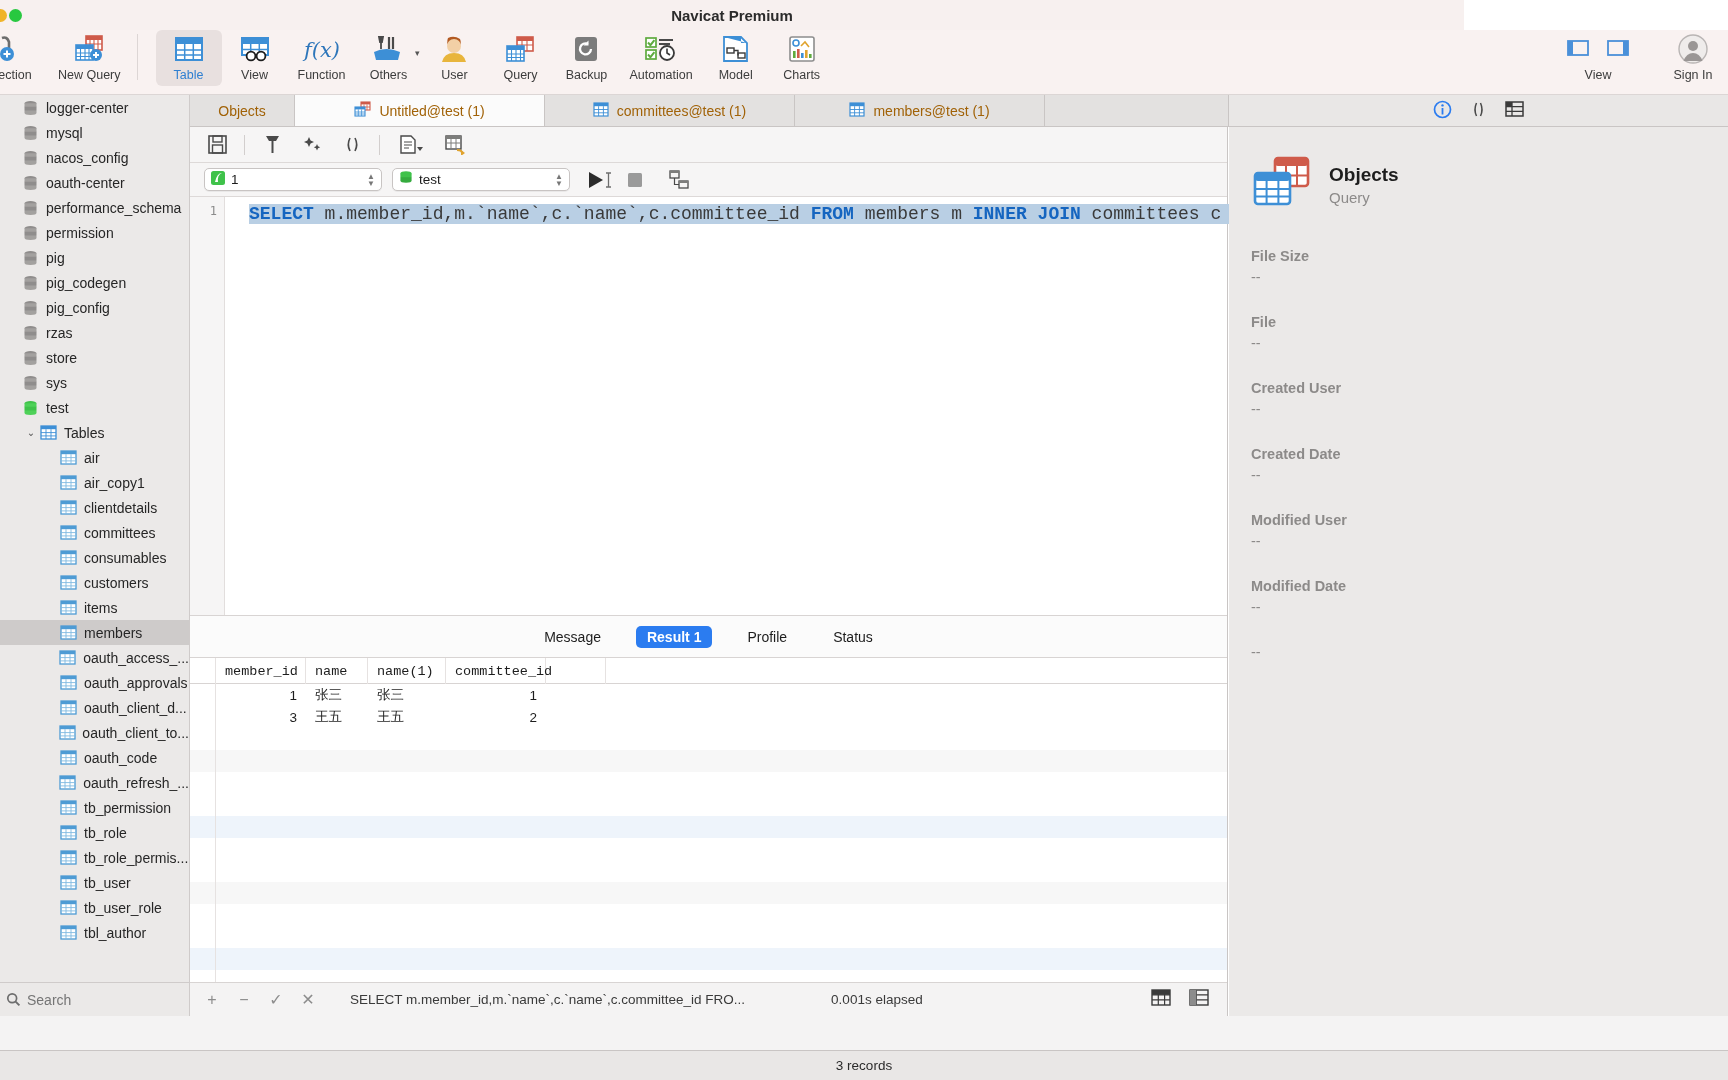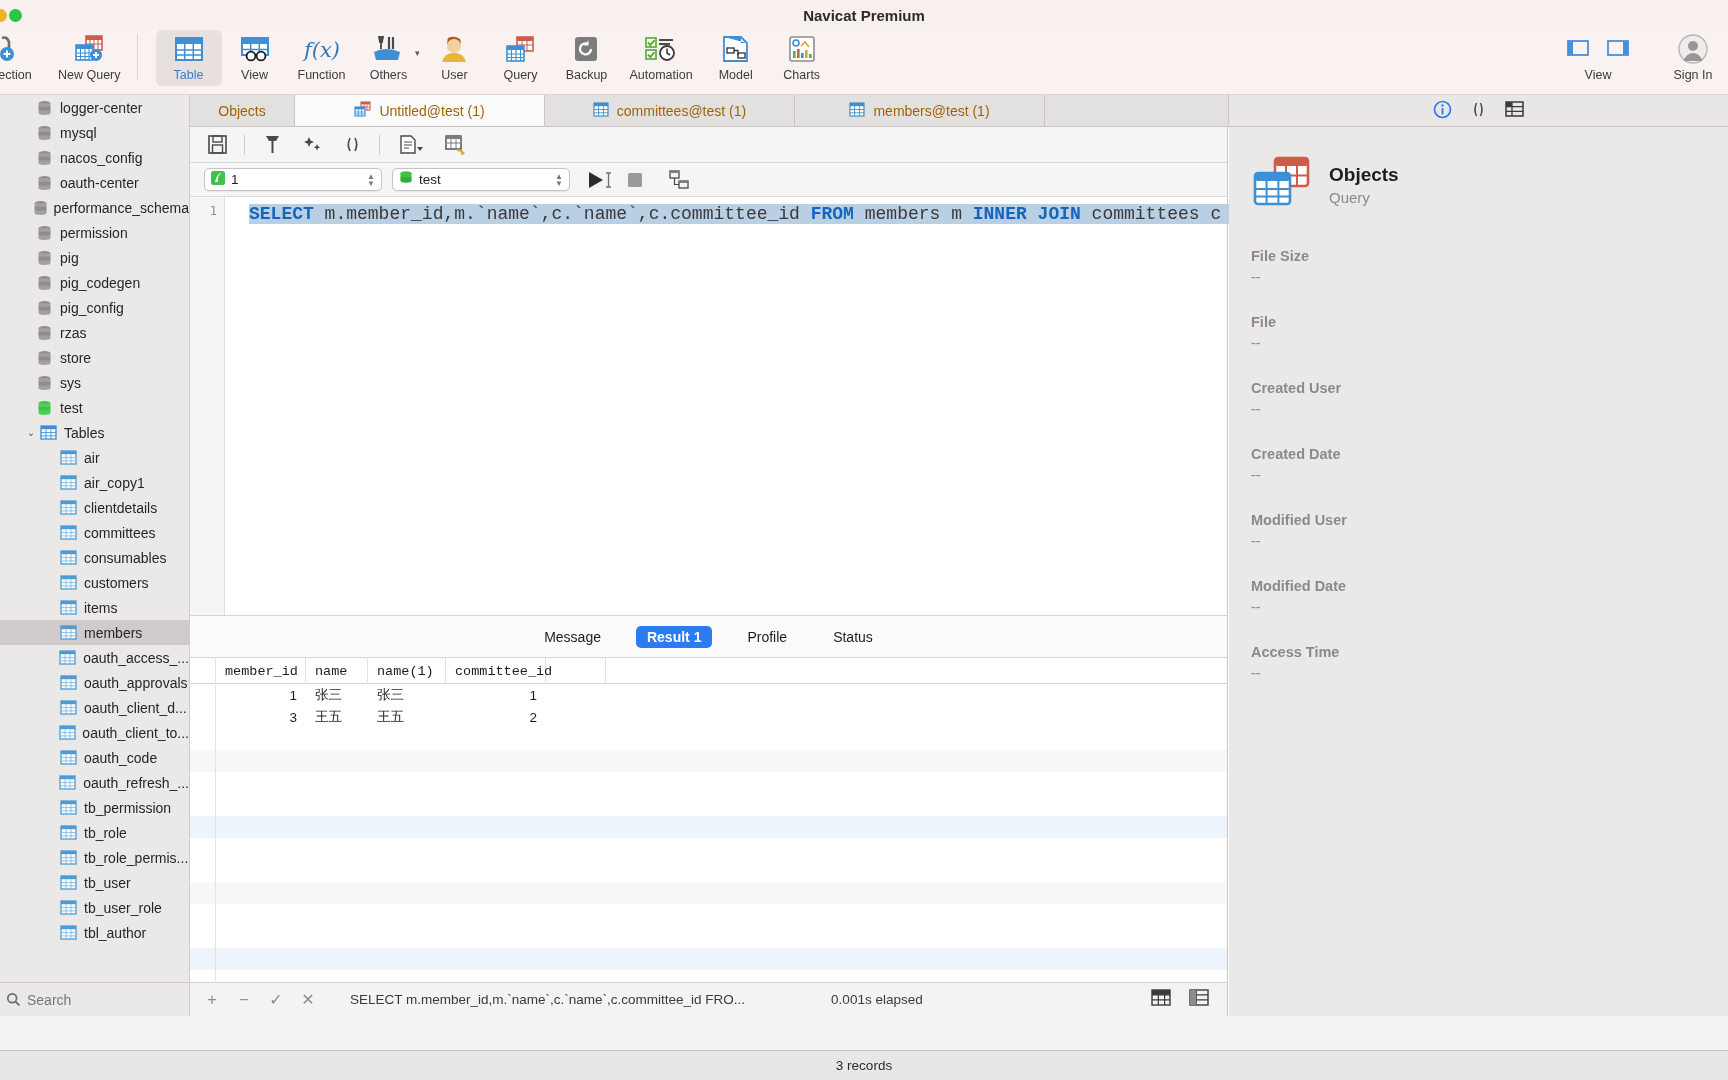--- a/index.html
+++ b/index.html
@@ -6,21 +6,21 @@
   html,body { width:1728px; height:1080px; overflow:hidden; }
   body {
     font-family: "Liberation Sans", sans-serif;
     font-size: 14px;
     color:#2b2b2b;
     background:#ffffff;
     -webkit-font-smoothing:antialiased;
   }
   
   #titlebar{
-    position:absolute; left:0; top:0; width:1728px; height:30px;
+    position:absolute; left:0; top:0; width:1464px; height:30px;
     background:#f7f0ef; display:flex; align-items:center; justify-content:center;
   }
   #titlebar .title{ font-size:15px; font-weight:bold; color:#2b2b2b; }
   .traffic{ position:absolute; top:9px; display:block; width:13px;height:13px;border-radius:50%; }
   #tl-yellow{ left:-6px; background:#f0b429; }
   #tl-green{ left:9px; background:#28c840; }
 
   
   #toolbar{
     position:absolute; left:0; top:30px; width:1728px; height:65px;
@@ -48,21 +48,21 @@
     background:#ebe9e8; border-right:1px solid #cfcbca; overflow:hidden;
   }
   #tree{ position:absolute; left:0; right:0; top:0; bottom:34px; overflow:hidden; }
   .node{
     height:25px; display:flex; align-items:center; padding-left:6px;
     font-size:14px; color:#262626; white-space:nowrap;
   }
   .node.sel{ background:#cecbca; }
   .node .twist{ width:14px; font-size:10px; color:#555; text-align:center; }
   .node .nic{ width:21px; display:flex; align-items:center; justify-content:center; margin-right:5px;}
-  .ind1{ padding-left:20px; }
+  .ind1{ padding-left:6px; }
   .ind2{ padding-left:24px; }
   .ind3{ padding-left:44px; }
   #searchbar{
     position:absolute; left:0; right:0; bottom:0; height:34px;
     border-top:1px solid #cfcbca; display:flex; align-items:center; padding-left:6px;
     background:#ebe9e8;
   }
   #searchbar input{
     border:none; background:transparent; outline:none; font-size:14px;
     color:#5d5d5d; width:150px; font-family:inherit;
@@ -1064,21 +1064,20 @@
       </div>
       <div class="ifield">
         <div class="k">Modified User</div>
         <div class="v">--</div>
       </div>
       <div class="ifield">
         <div class="k">Modified Date</div>
         <div class="v">--</div>
       </div>
       <div class="ifield">
-        <div class="k">Access Time</div>
         <div class="v">--</div>
       </div>
     </div>
 </div>
 
 <div id="footerspacer"></div>
 <div id="footer">
   <span>3 records</span>
 </div>
 

